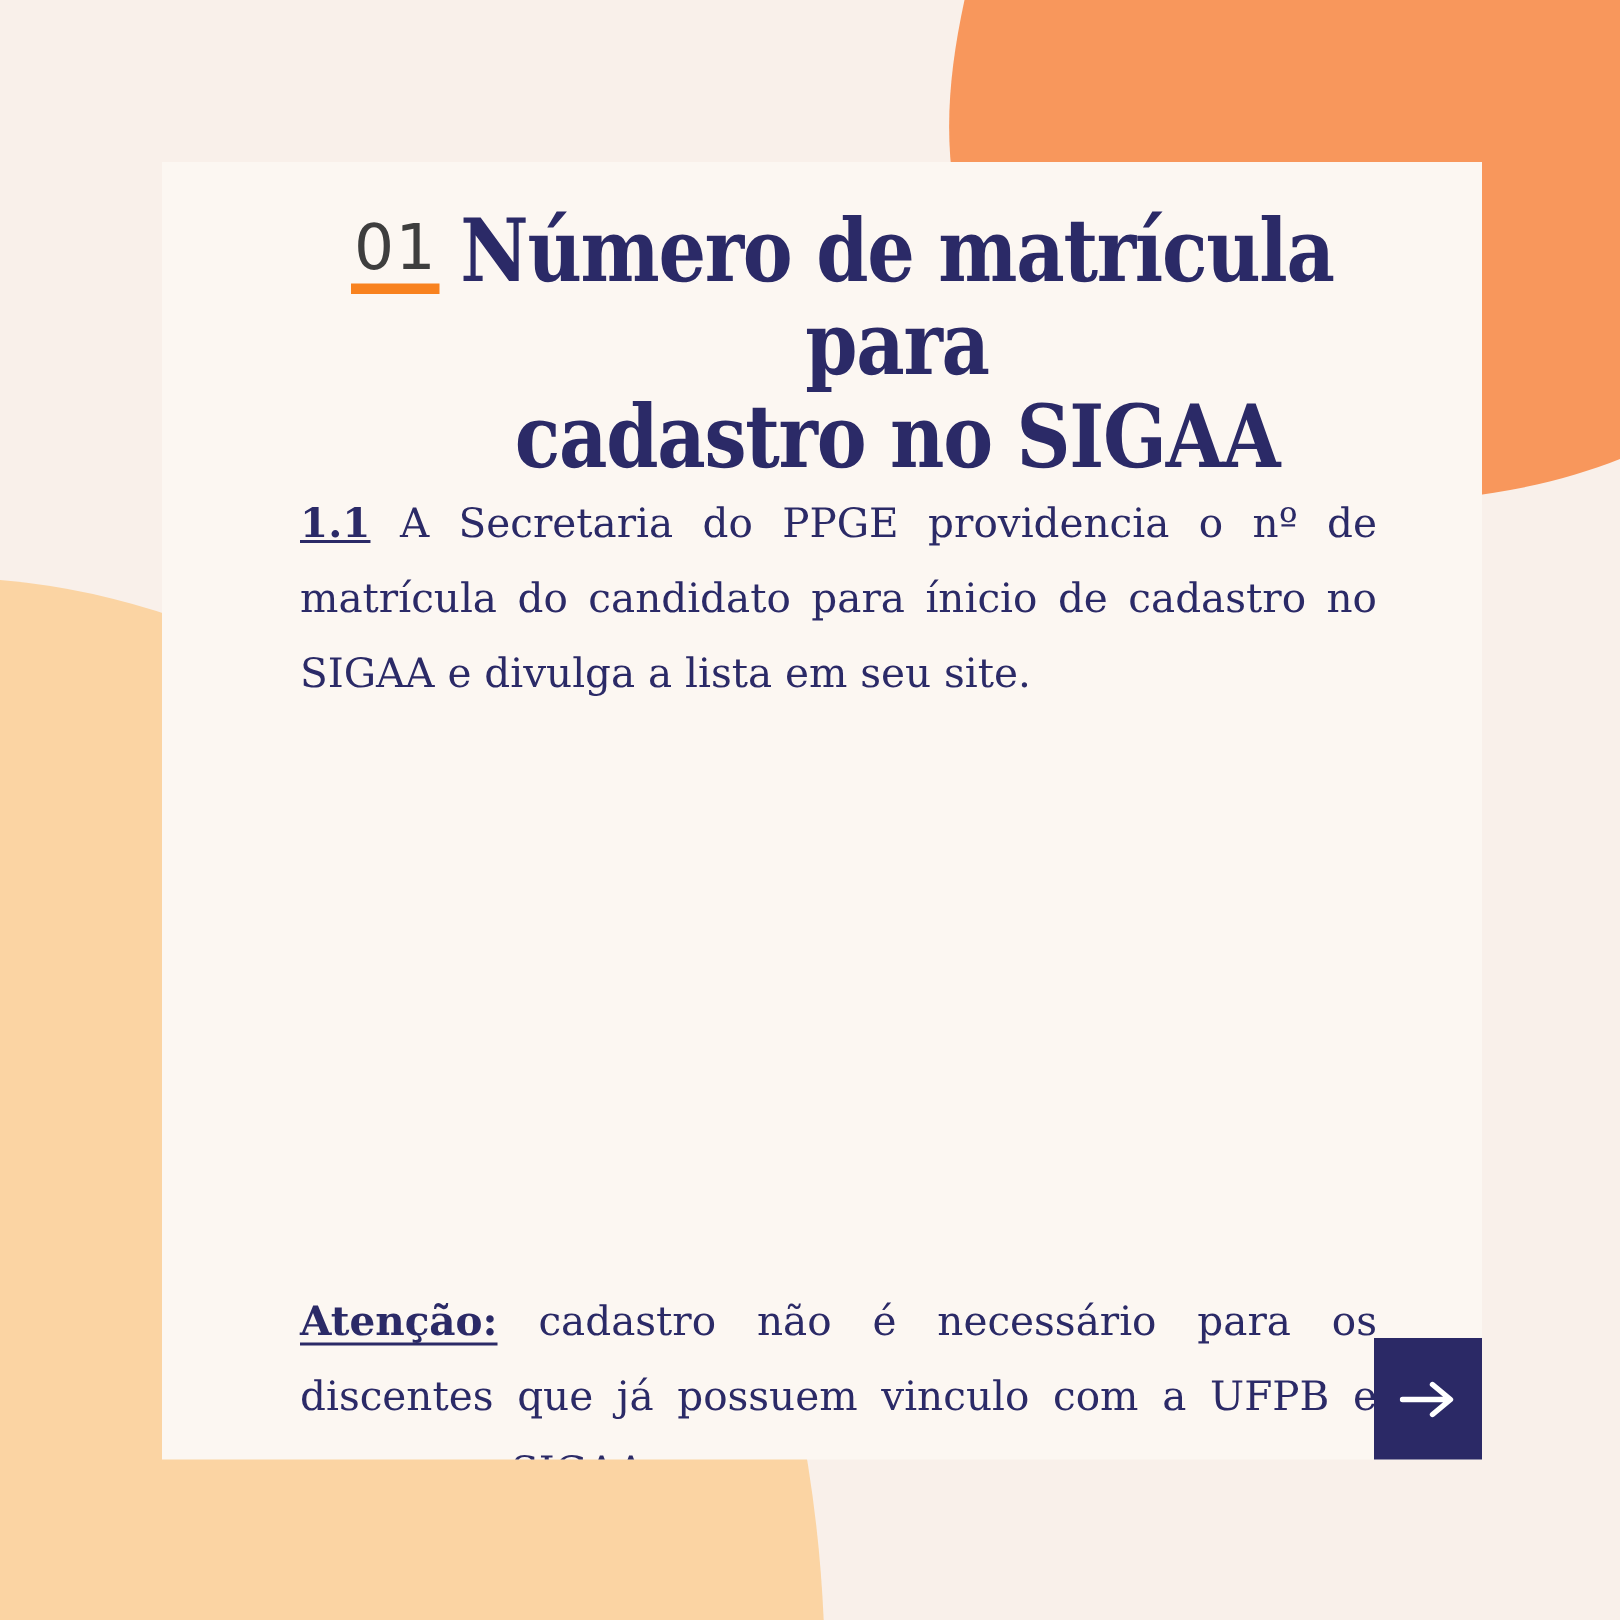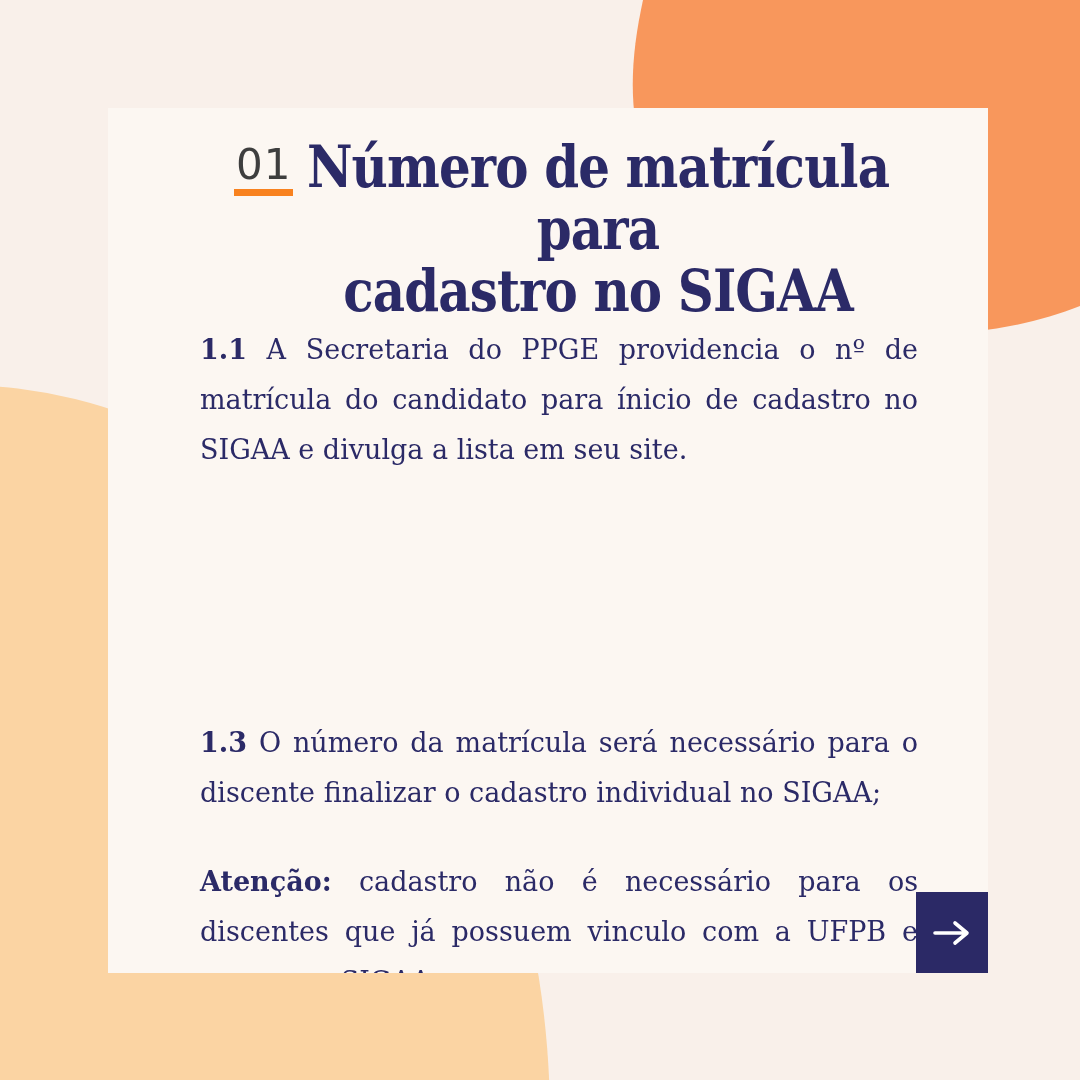--- a/index.html
+++ b/index.html
@@ -39,21 +39,21 @@
     color:#2b2a67;font-weight:bold;
     font-size:58px;line-height:62px;
     transform:scaleX(0.86);transform-origin:50% 0;
     letter-spacing:-1px;
   }
   .para{
     position:absolute;left:92px;width:718px;
     color:#2b2a67;font-size:27px;line-height:50px;
     text-align:justify;
   }
-  .para .lead{font-weight:bold;}
+  .para .lead{font-weight:bold;text-decoration:underline;}
   .p1{top:190px;} .p2{top:385px;} .p3{top:583px;} .p4{top:722px;}
   .p4 .lead{text-decoration-thickness:2px;text-underline-offset:5px;}
   
   .next-btn{
     position:absolute;left:916px;top:892px;width:72px;height:81px;
     background:#2b2966;border:none;cursor:pointer;
     display:flex;align-items:center;justify-content:center;
     padding:0;
   }
 </style>
@@ -70,21 +70,20 @@
   <div class="page-num">01</div>
 
   <div class="title">
     <div>Número de matrícula para</div>
     <div>cadastro no SIGAA</div>
   </div>
 
   <p class="para p1"><span class="lead">1.1</span> <span>A Secretaria do PPGE providencia o nº de matrícula do candidato para ínicio de cadastro no SIGAA e divulga a lista em seu site.</span></p>
 
 
-  <p class="para p3"><span class="lead">1.3</span> <span>O número da matrícula será necessário para o discente finalizar o cadastro individual no SIGAA;</span></p>
 
   <p class="para p4"><span class="lead">Atenção:</span> <span>cadastro não é necessário para os discentes que já possuem vinculo com a UFPB e acesso ao SIGAA.</span></p>
 
 </div>
 
 <button class="next-btn" type="button">
   <svg width="38" height="26" viewBox="0 0 38 26" aria-hidden="true">
     <path d="M2,13 H33 M22,3 L34,13 L22,23" fill="none" stroke="#ffffff" stroke-width="3.6" stroke-linecap="round" stroke-linejoin="round"></path>
   </svg>
 </button>

